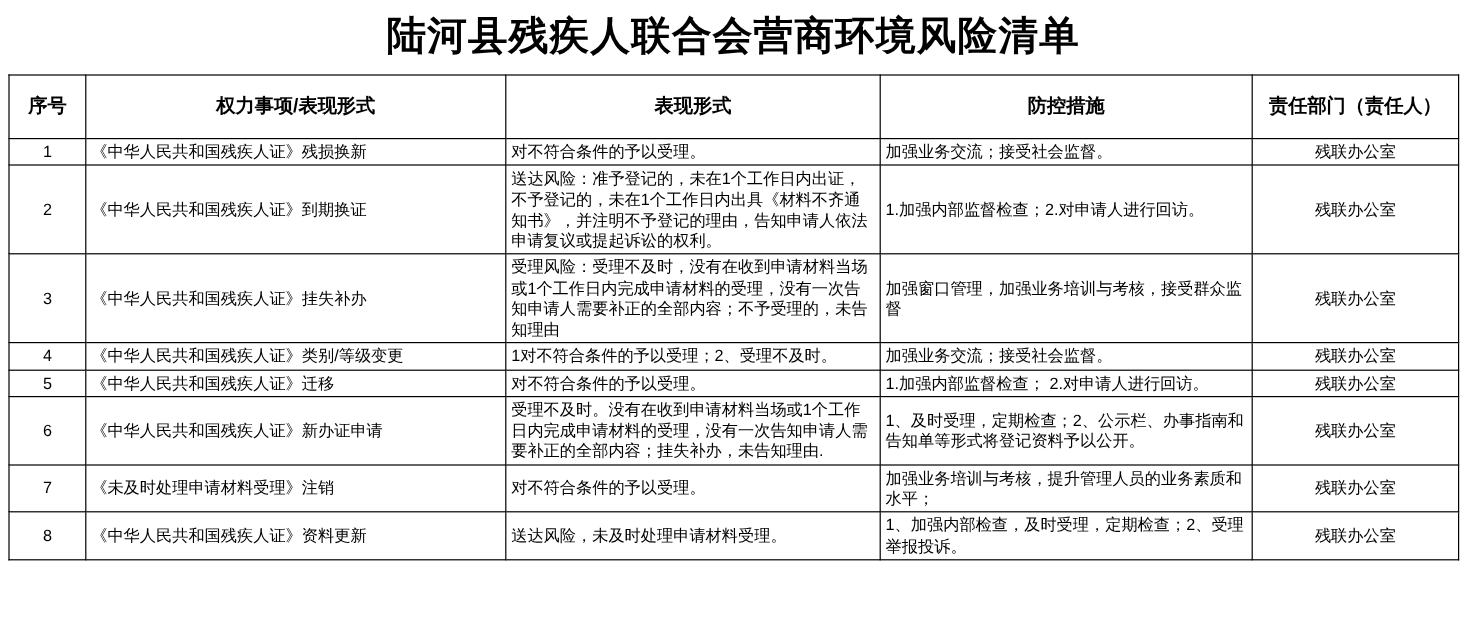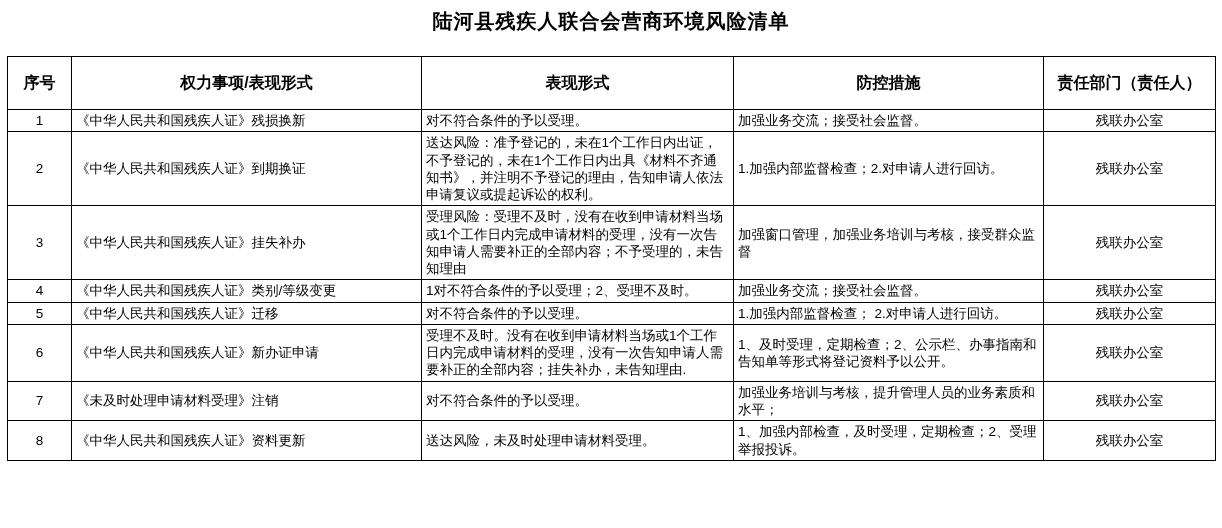--- a/index.html
+++ b/index.html
@@ -14,30 +14,30 @@
     font-family: "Liberation Serif", "DejaVu Serif", serif;
     color: #000000;
   }
   .page {
     width: 1222px;
     box-sizing: border-box;
     padding: 0;
   }
   .doc-title {
     text-align: center;
-    font-size: 20px;
+    font-size: 33px;
     font-weight: bold;
     letter-spacing: 1px;
     padding: 8px 0 9px 0;
     font-family: "Liberation Sans", "DejaVu Sans", sans-serif;
   }
   table.risk-table {
     border-collapse: collapse;
     width: 1208px;
-    margin: 12px 7px;
+    margin: 0 7px;
     table-layout: fixed;
   }
   table.risk-table th,
   table.risk-table td {
     border: 1px solid #000000;
     vertical-align: middle;
     padding: 2px 4px;
     font-size: 13.5px;
     line-height: 1.28;
     font-family: "Liberation Sans", "DejaVu Sans", sans-serif;

